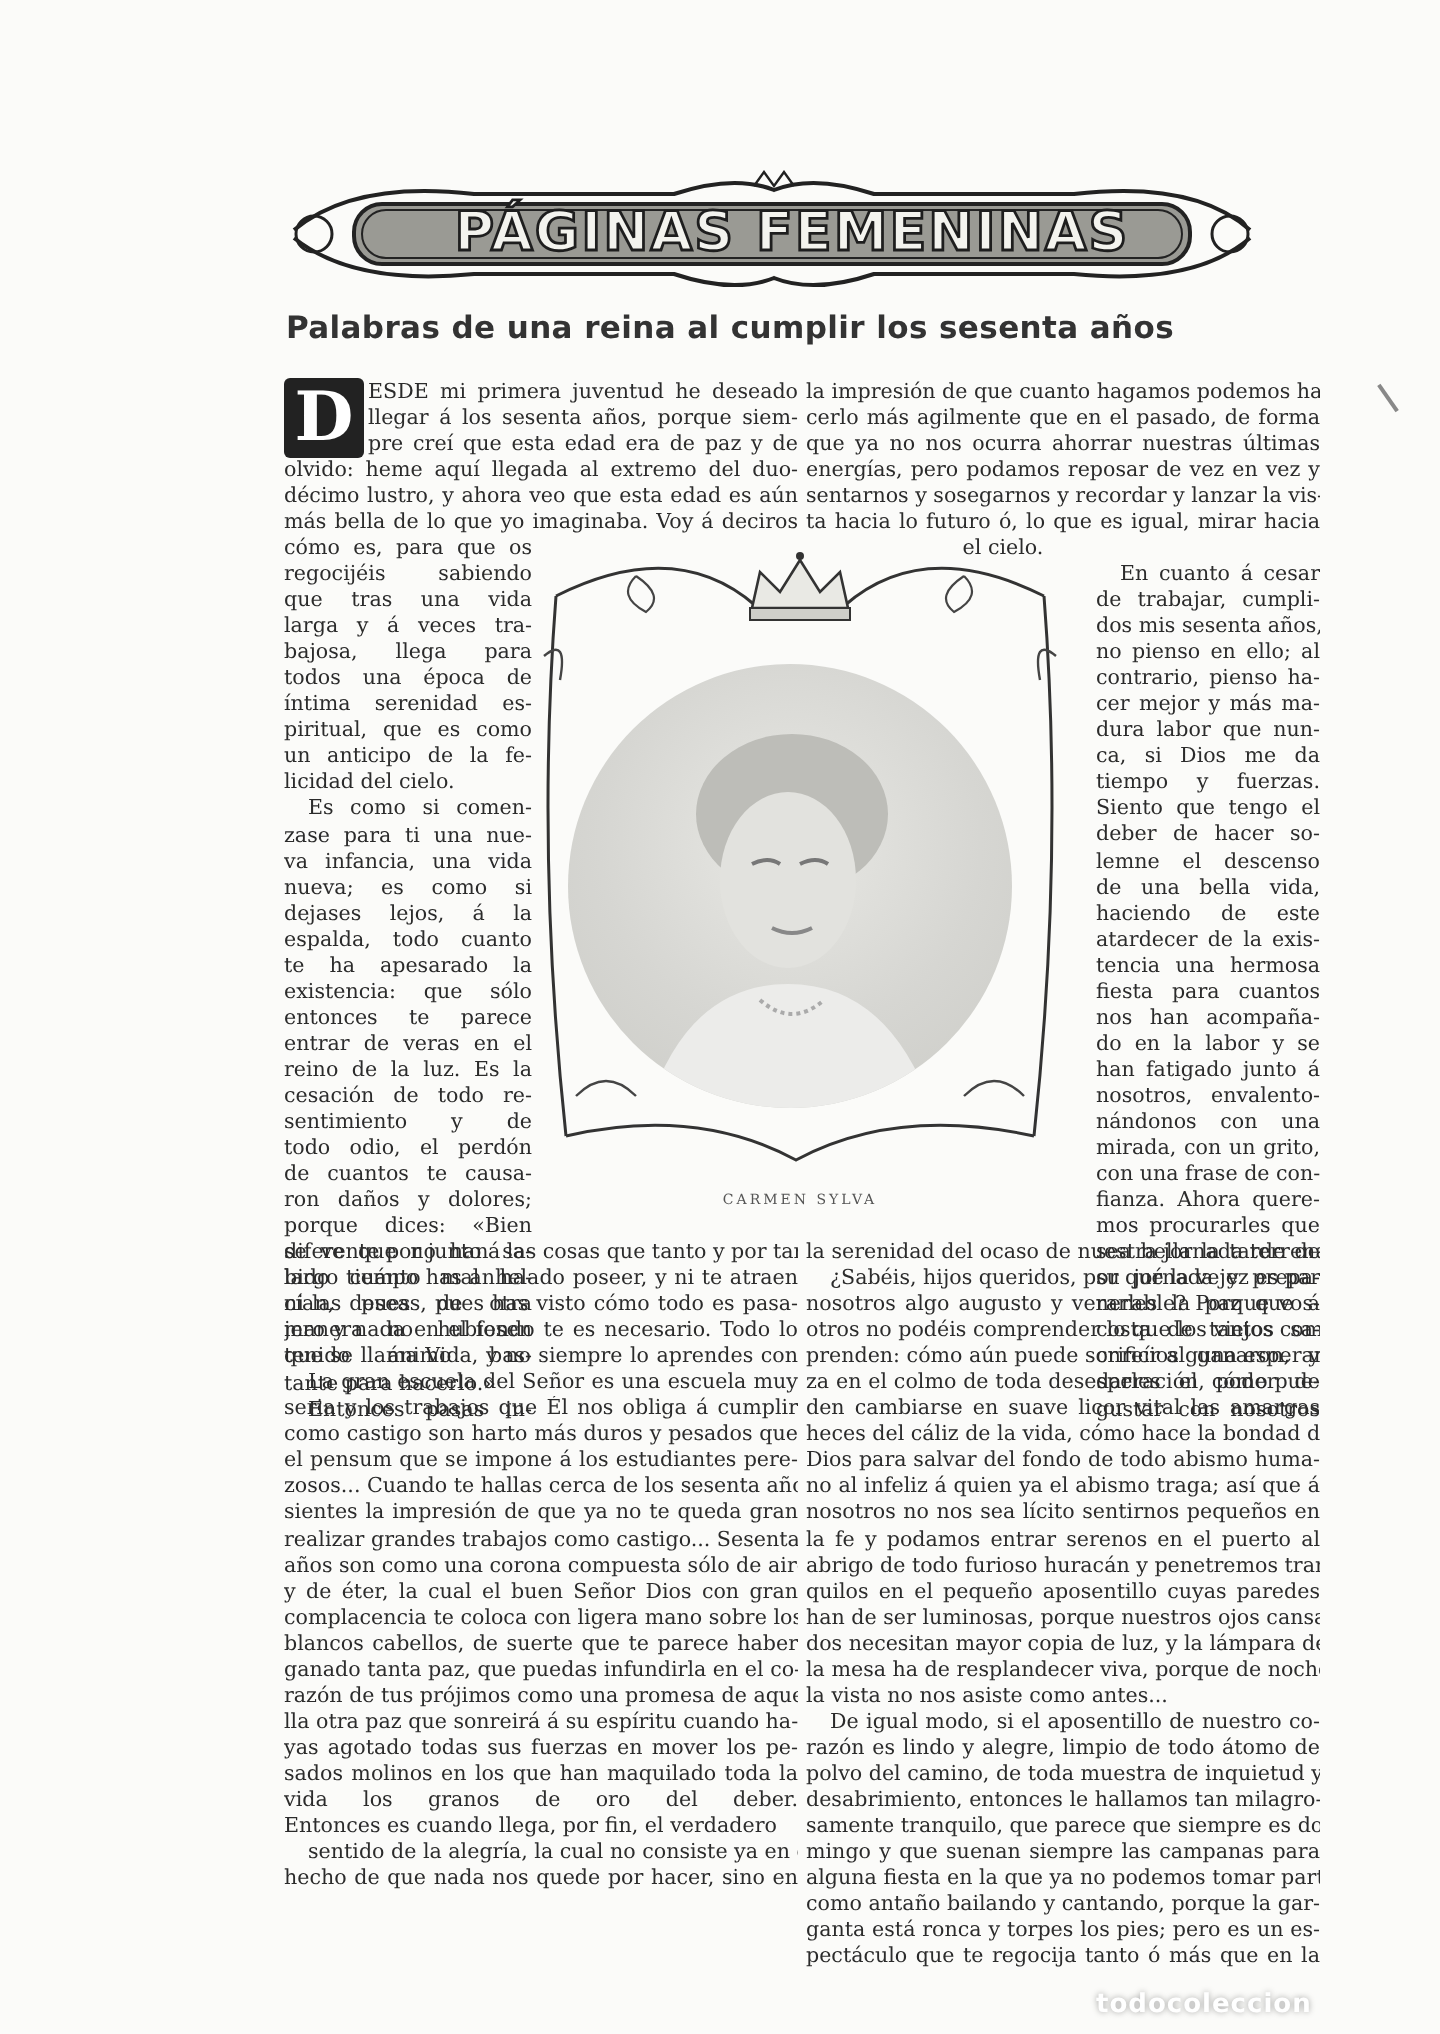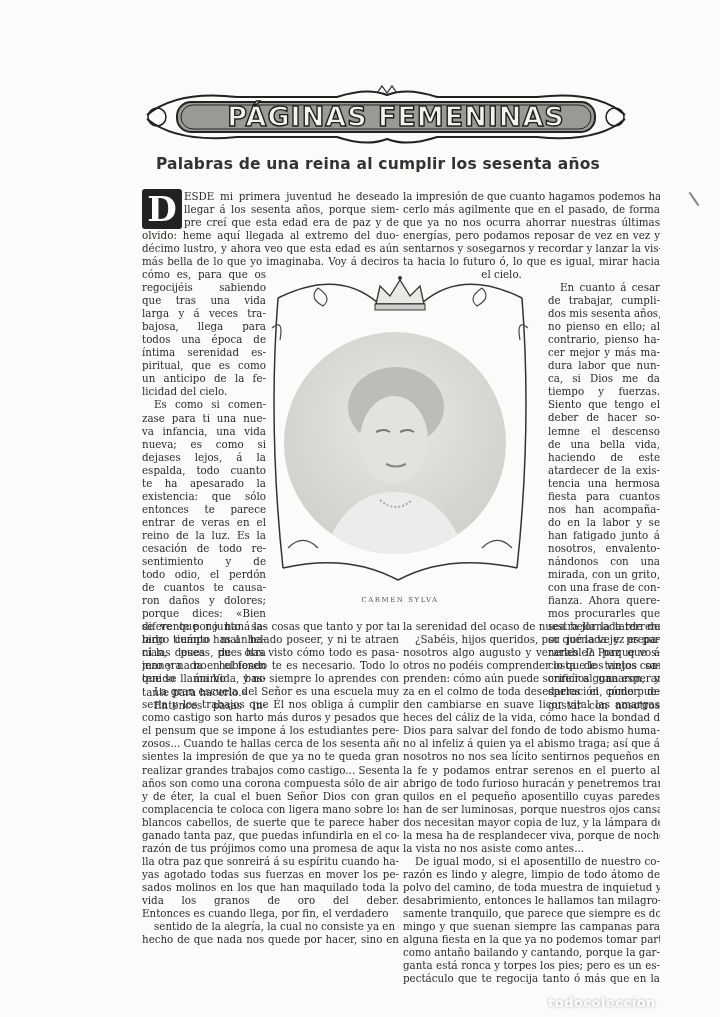--- a/index.html
+++ b/index.html
@@ -1,20 +1,20 @@
 <!DOCTYPE html>
 <html><head>
 <meta charset="utf-8">
 <style>
   html,body{margin:0;padding:0;}
   body{width:720px;height:1017px;background:#fbfbf9;position:relative;overflow:hidden;font-family:"DejaVu Serif","Liberation Serif",serif;color:#2a2a2a;}
   .page{position:absolute;left:0;top:10px;width:636px;height:1017px;}
   .banner{position:absolute;left:137px;top:75px;width:498px;height:62px;}
   .banner-title{position:absolute;left:186px;top:91px;width:420px;height:30px;display:flex;align-items:center;justify-content:center;font-family:"DejaVu Sans","Liberation Sans",sans-serif;font-size:27px;letter-spacing:1px;color:#f3f3ee;-webkit-text-stroke:1.4px #1e1e1e;font-weight:bold;}
-  .headline{position:absolute;left:130px;top:145px;width:470px;text-align:right;font-family:"DejaVu Sans","Liberation Sans",sans-serif;font-weight:bold;font-size:15.5px;color:#333;letter-spacing:0.2px;}
+  .headline{position:absolute;left:130px;top:145px;width:470px;text-align:center;font-family:"DejaVu Sans","Liberation Sans",sans-serif;font-weight:bold;font-size:15.5px;color:#333;letter-spacing:0.2px;}
   .col{position:absolute;font-size:10.3px;line-height:13.05px;text-align:justify;color:#2b2b2b;}
   .l{display:block;text-align:justify;text-align-last:justify;white-space:nowrap;overflow:hidden;}
   .l.end{text-align-last:left;}
   .dropcap{position:absolute;left:142px;top:179px;width:40px;height:40px;background:#222;border-radius:3px;}
   .dropcap span{position:absolute;left:0;top:0;width:40px;height:40px;font-size:34px;line-height:40px;text-align:center;color:#fff;font-weight:bold;}
   .frame{position:absolute;left:258px;top:258px;width:284px;height:320px;}
   .portrait{position:absolute;left:284px;top:322px;width:222px;height:222px;border-radius:50%;background:radial-gradient(circle at 50% 40%,#e8e8e4 0%,#d6d6d2 55%,#cbcbc6 100%);overflow:hidden;}
   .caption{position:absolute;left:340px;top:586px;width:120px;text-align:center;font-size:7px;letter-spacing:1.5px;color:#555;}
   .watermark{position:absolute;left:548px;top:985px;font-family:"DejaVu Sans","Liberation Sans",sans-serif;font-weight:bold;font-size:13px;color:#fff;text-shadow:0 0 3px rgba(0,0,0,0.35);letter-spacing:0.5px;}
   .mark{position:absolute;left:693px;top:181px;width:2px;height:16px;background:#888;transform:rotate(-35deg);}

